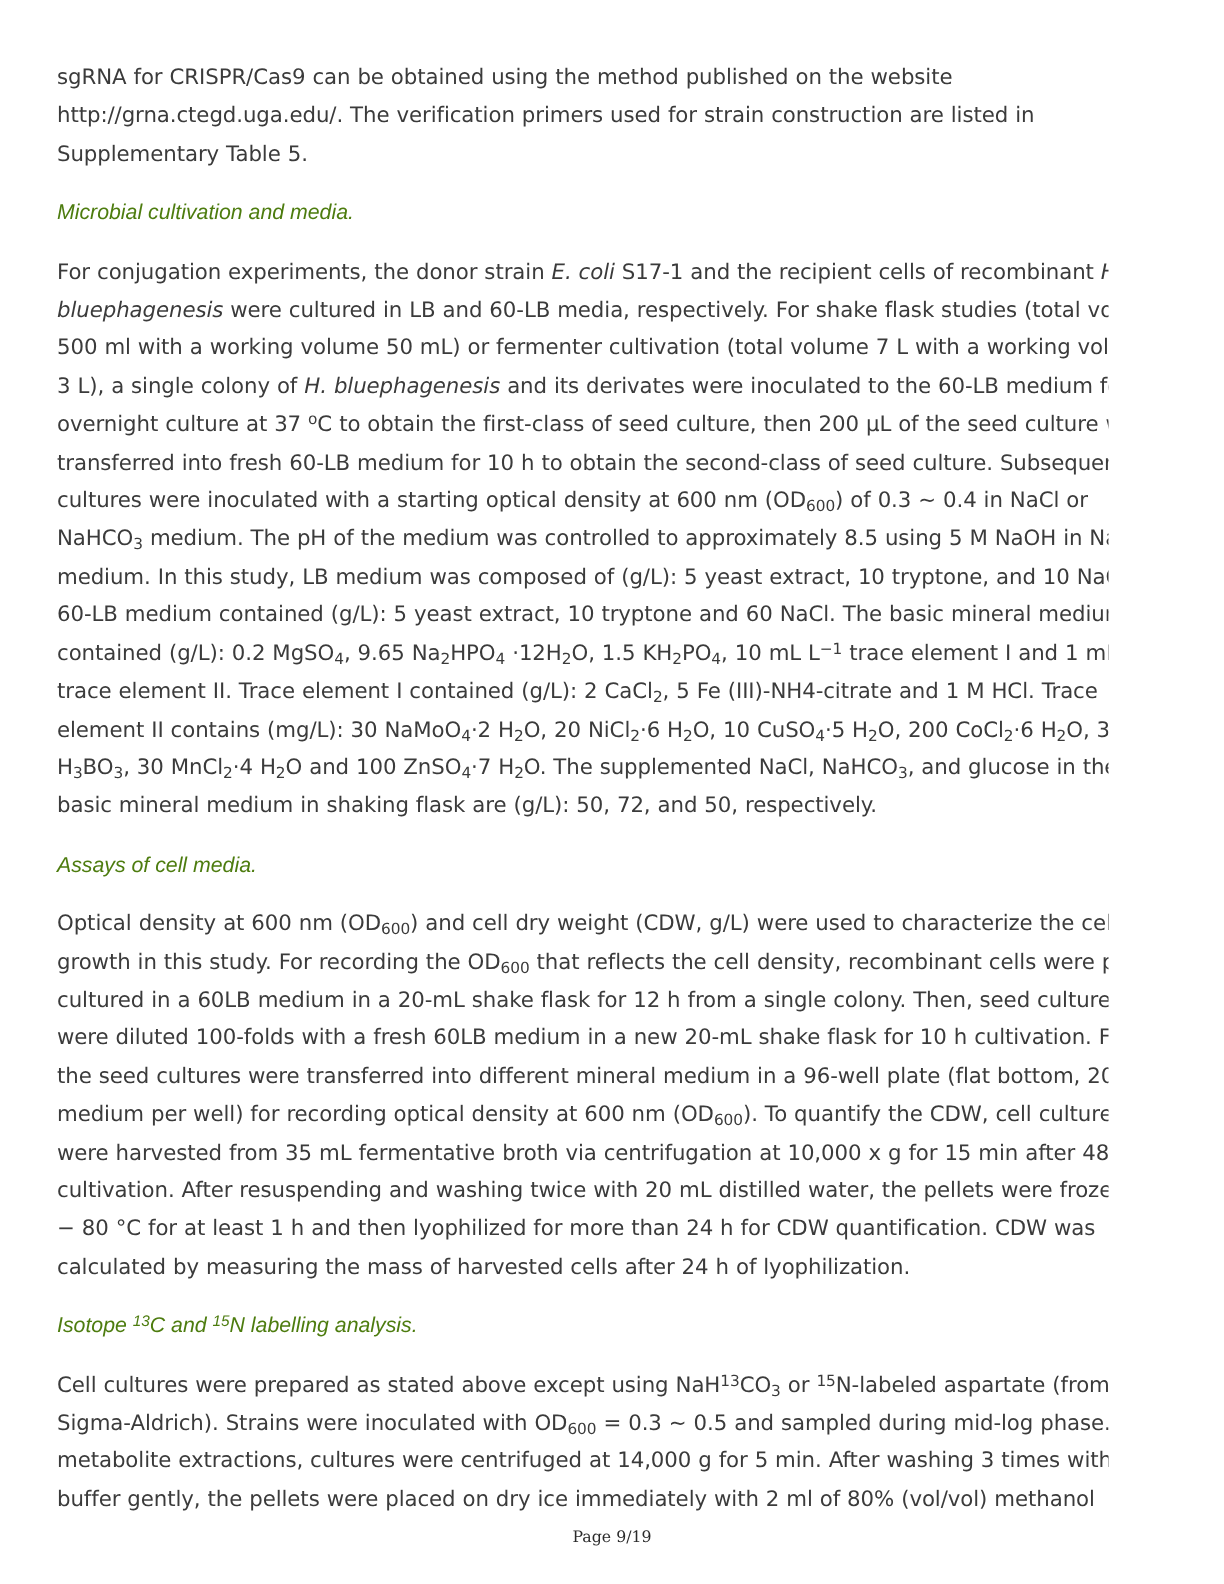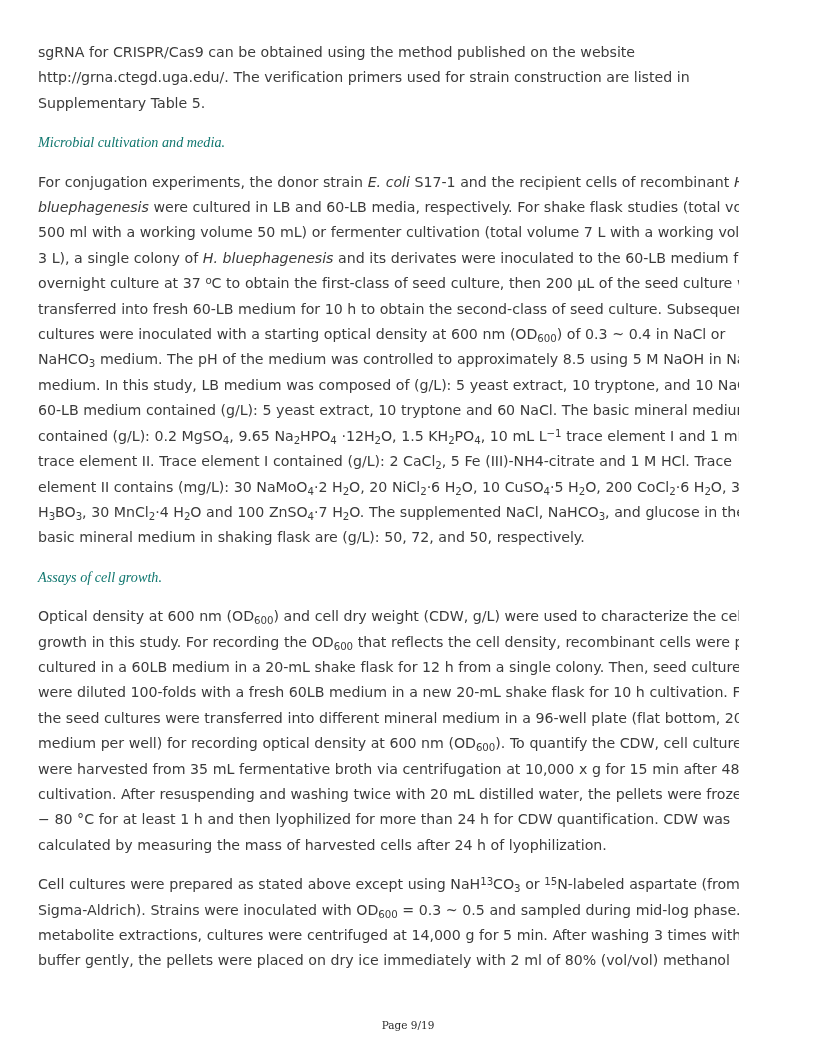--- a/index.html
+++ b/index.html
@@ -25,24 +25,24 @@
     font-family: "DejaVu Sans", "Liberation Sans", sans-serif;
     font-size: 14.2px;
     line-height: 25.4px;
     color: #3b3b3b;
     margin: 0 0 14px 0;
     text-align: left;
     letter-spacing: -0.05px;
     word-spacing: 0.2px;
   }
   .heading {
-    font-family: Liberation Serif, serif;
+    font-family: Liberation Sans, sans-serif;
     font-size: 14.2px;
     line-height: 25.4px;
-    color: #0f766e;
+    color: #4d7c0f;
     font-style: italic;
     margin: 0 0 14px 0;
   }
   sub {
     font-size: 0.72em;
     line-height: 0;
     vertical-align: -0.28em;
   }
   sup {
     font-size: 0.72em;
@@ -66,23 +66,24 @@
 
 <div class="page">
   <div class="content">
 
     <p class="para">sgRNA for CRISPR/Cas9 can be obtained using the method published on the website http://grna.ctegd.uga.edu/. The verification primers used for strain construction are listed in Supplementary Table 5.</p>
 
     <p class="heading">Microbial cultivation and media.</p>
 
     <p class="para">For conjugation experiments, the donor strain <i>E. coli</i> S17-1 and the recipient cells of recombinant <i>H. bluephagenesis</i> were cultured in LB and 60-LB media, respectively. For shake flask studies (total volume 500 ml with a working volume 50 mL) or fermenter cultivation (total volume 7 L with a working volume 3 L), a single colony of <i>H. bluephagenesis</i> and its derivates were inoculated to the 60-LB medium for overnight culture at 37 <sup>o</sup>C to obtain the first-class of seed culture, then 200 µL of the seed culture was transferred into fresh 60-LB medium for 10 h to obtain the second-class of seed culture. Subsequently, cultures were inoculated with a starting optical density at 600 nm (OD<sub>600</sub>) of 0.3 ~ 0.4 in NaCl or NaHCO<sub>3</sub> medium. The pH of the medium was controlled to approximately 8.5 using 5 M NaOH in NaCl medium. In this study, LB medium was composed of (g/L): 5 yeast extract, 10 tryptone, and 10 NaCl, 60-LB medium contained (g/L): 5 yeast extract, 10 tryptone and 60 NaCl. The basic mineral medium contained (g/L): 0.2 MgSO<sub>4</sub>, 9.65 Na<sub>2</sub>HPO<sub>4</sub> ·12H<sub>2</sub>O, 1.5 KH<sub>2</sub>PO<sub>4</sub>, 10 mL L<sup>−1</sup> trace element I and 1 mL L<sup>−1</sup> trace element II. Trace element I contained (g/L): 2 CaCl<sub>2</sub>, 5 Fe (III)-NH4-citrate and 1 M HCl. Trace element II contains (mg/L): 30 NaMoO<sub>4</sub>·2 H<sub>2</sub>O, 20 NiCl<sub>2</sub>·6 H<sub>2</sub>O, 10 CuSO<sub>4</sub>·5 H<sub>2</sub>O, 200 CoCl<sub>2</sub>·6 H<sub>2</sub>O, 300 H<sub>3</sub>BO<sub>3</sub>, 30 MnCl<sub>2</sub>·4 H<sub>2</sub>O and 100 ZnSO<sub>4</sub>·7 H<sub>2</sub>O. The supplemented NaCl, NaHCO<sub>3</sub>, and glucose in the basic mineral medium in shaking flask are (g/L): 50, 72, and 50, respectively.</p>
 
-    <p class="heading">Assays of cell growth.</p>
+    <p class="heading">Assays of cell media.</p>
 
     <p class="para">Optical density at 600 nm (OD<sub>600</sub>) and cell dry weight (CDW, g/L) were used to characterize the cell growth in this study. For recording the OD<sub>600</sub> that reflects the cell density, recombinant cells were pre-cultured in a 60LB medium in a 20-mL shake flask for 12 h from a single colony. Then, seed cultures were diluted 100-folds with a fresh 60LB medium in a new 20-mL shake flask for 10 h cultivation. Finally, the seed cultures were transferred into different mineral medium in a 96-well plate (flat bottom, 200 µL medium per well) for recording optical density at 600 nm (OD<sub>600</sub>). To quantify the CDW, cell cultures were harvested from 35 mL fermentative broth via centrifugation at 10,000 x g for 15 min after 48 h cultivation. After resuspending and washing twice with 20 mL distilled water, the pellets were frozen at − 80 °C for at least 1 h and then lyophilized for more than 24 h for CDW quantification. CDW was calculated by measuring the mass of harvested cells after 24 h of lyophilization.</p>
 
+    <p class="heading">Isotope <sup>13</sup>C and <sup>15</sup>N labelling analysis.</p>
 
     <p class="para">Cell cultures were prepared as stated above except using NaH<sup>13</sup>CO<sub>3</sub> or <sup>15</sup>N-labeled aspartate (from Sigma-Aldrich). Strains were inoculated with OD<sub>600</sub> = 0.3 ~ 0.5 and sampled during mid-log phase. For metabolite extractions, cultures were centrifuged at 14,000 g for 5 min. After washing 3 times with PBS buffer gently, the pellets were placed on dry ice immediately with 2 ml of 80% (vol/vol) methanol</p>
 
   </div>
 
   <div class="footer">Page 9/19</div>
 </div>
 
 </body></html>

